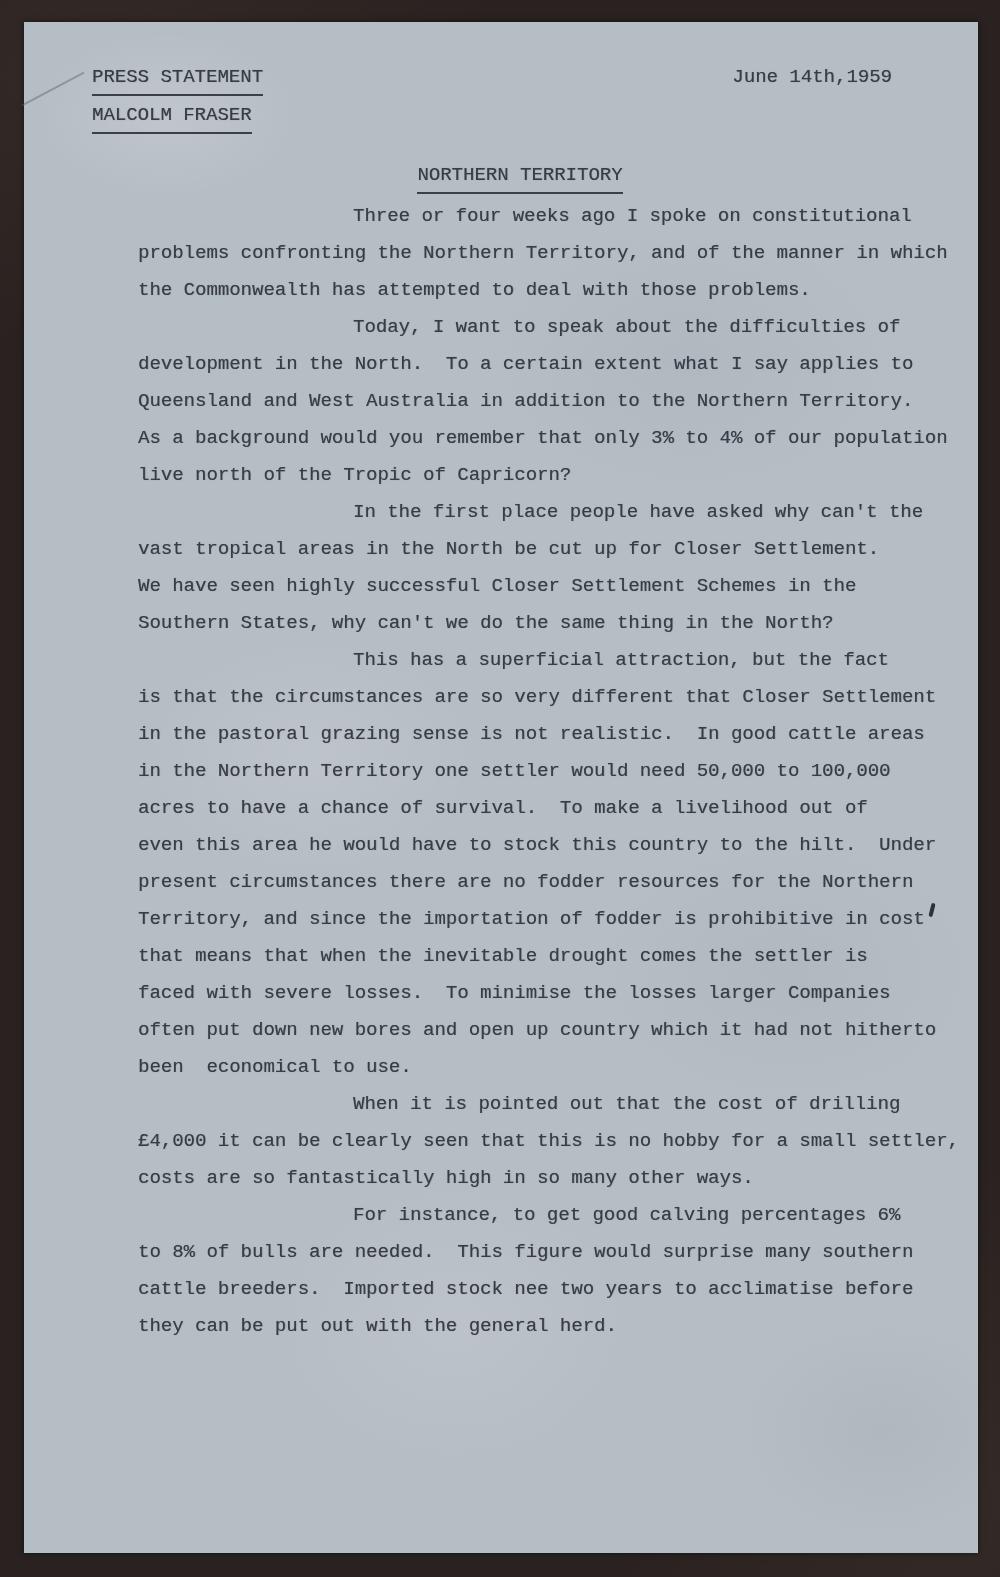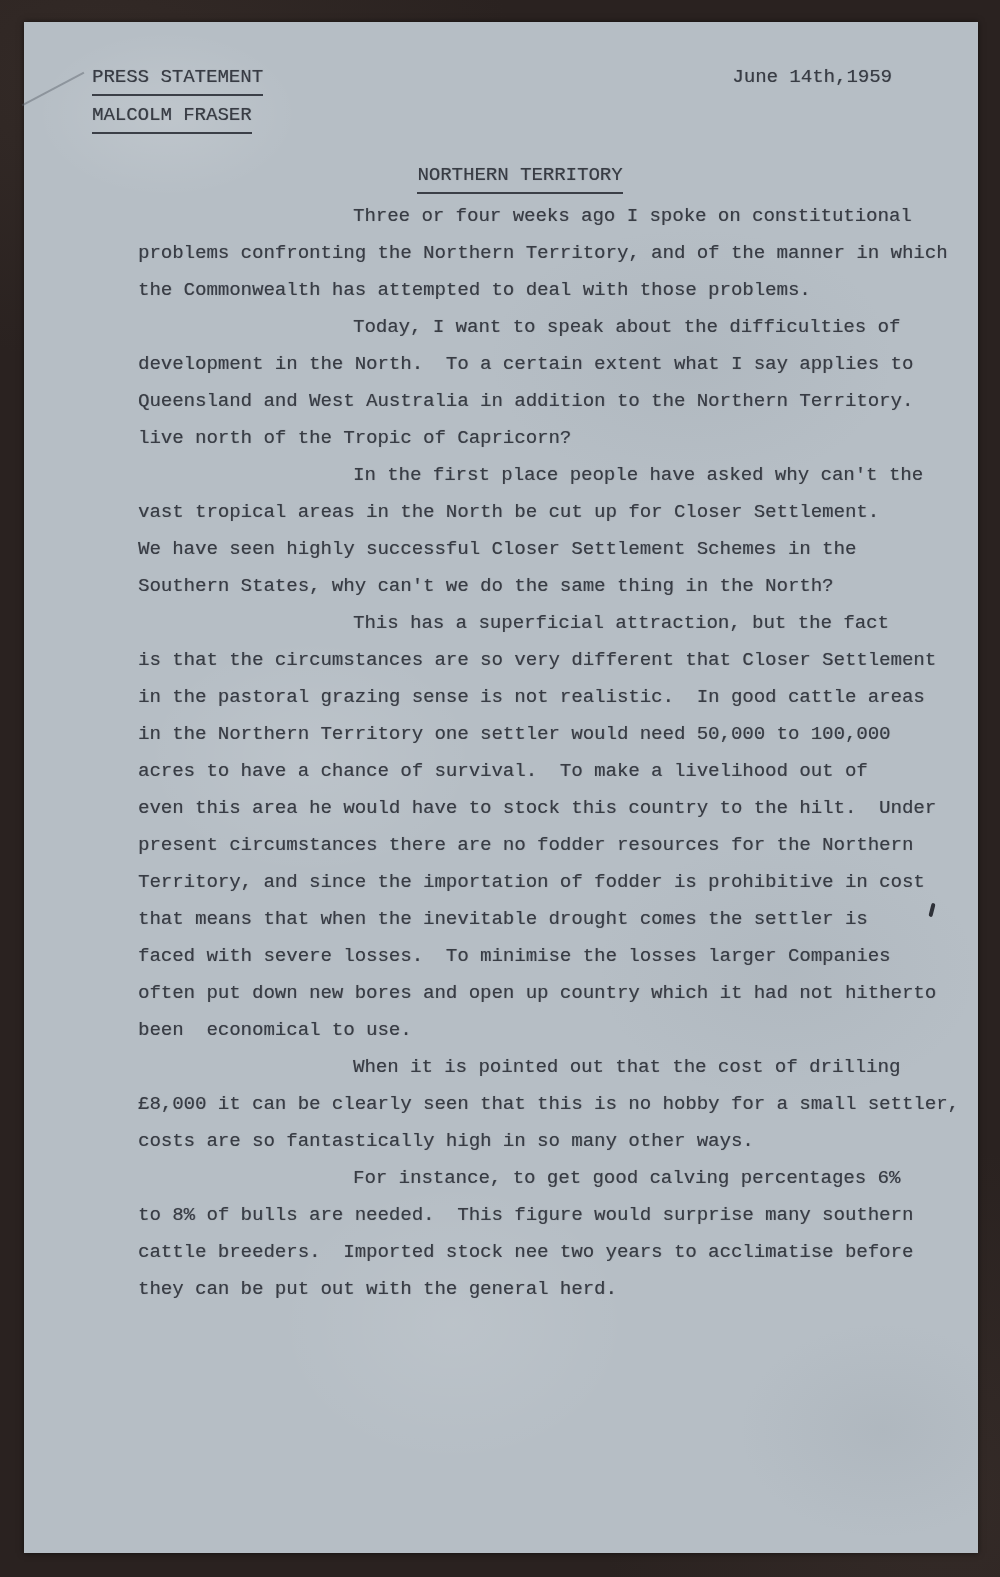--- a/index.html
+++ b/index.html
@@ -114,20 +114,21 @@
   <div class="doc-body" id="doc-body">
       <div>
         <div class="line indent">Three or four weeks ago I spoke on constitutional</div>
         <div class="line">problems confronting the Northern Territory, and of the manner in which</div>
         <div class="line">the Commonwealth has attempted to deal with those problems.</div>
       </div>
       <div>
         <div class="line indent">Today, I want to speak about the difficulties of</div>
         <div class="line">development in the North.  To a certain extent what I say applies to</div>
         <div class="line">Queensland and West Australia in addition to the Northern Territory.</div>
+        <div class="line">As a background would you remember that only 3% to 4% of our population</div>
         <div class="line">live north of the Tropic of Capricorn?</div>
       </div>
       <div>
         <div class="line indent">In the first place people have asked why can't the</div>
         <div class="line">vast tropical areas in the North be cut up for Closer Settlement.</div>
         <div class="line">We have seen highly successful Closer Settlement Schemes in the</div>
         <div class="line">Southern States, why can't we do the same thing in the North?</div>
       </div>
       <div>
         <div class="line indent">This has a superficial attraction, but the fact</div>
@@ -138,21 +139,21 @@
         <div class="line">even this area he would have to stock this country to the hilt.  Under</div>
         <div class="line">present circumstances there are no fodder resources for the Northern</div>
         <div class="line">Territory, and since the importation of fodder is prohibitive in cost</div>
         <div class="line">that means that when the inevitable drought comes the settler is</div>
         <div class="line">faced with severe losses.  To minimise the losses larger Companies</div>
         <div class="line">often put down new bores and open up country which it had not hitherto</div>
         <div class="line">been  economical to use.</div>
       </div>
       <div>
         <div class="line indent">When it is pointed out that the cost of drilling</div>
-        <div class="line">£8,000 it can be clearly seen that this is no hobby for a small settler,</div>
+        <div class="line">£4,000 it can be clearly seen that this is no hobby for a small settler,</div>
         <div class="line">costs are so fantastically high in so many other ways.</div>
       </div>
       <div>
         <div class="line indent">For instance, to get good calving percentages 6%</div>
         <div class="line">to 8% of bulls are needed.  This figure would surprise many southern</div>
         <div class="line">cattle breeders.  Imported stock nee two years to acclimatise before</div>
         <div class="line">they can be put out with the general herd.</div>
       </div>
     </div>
 </div>

